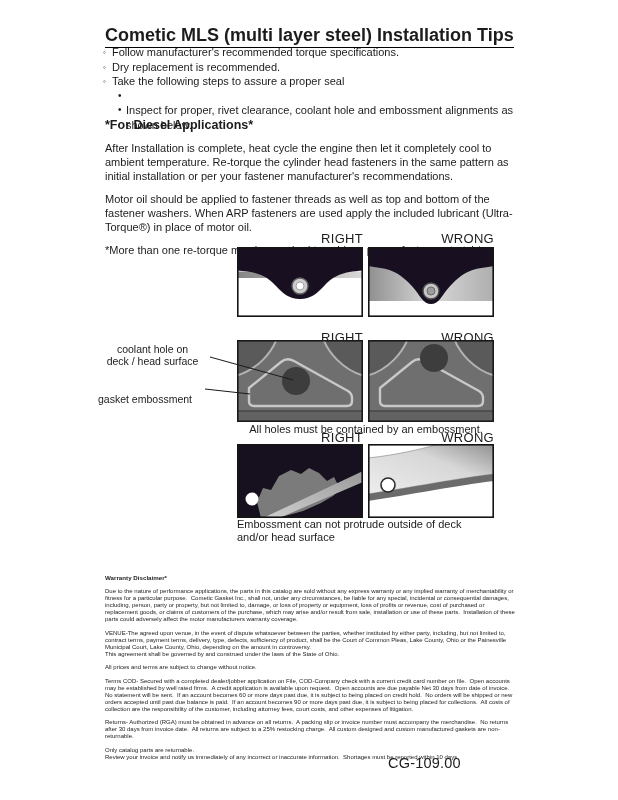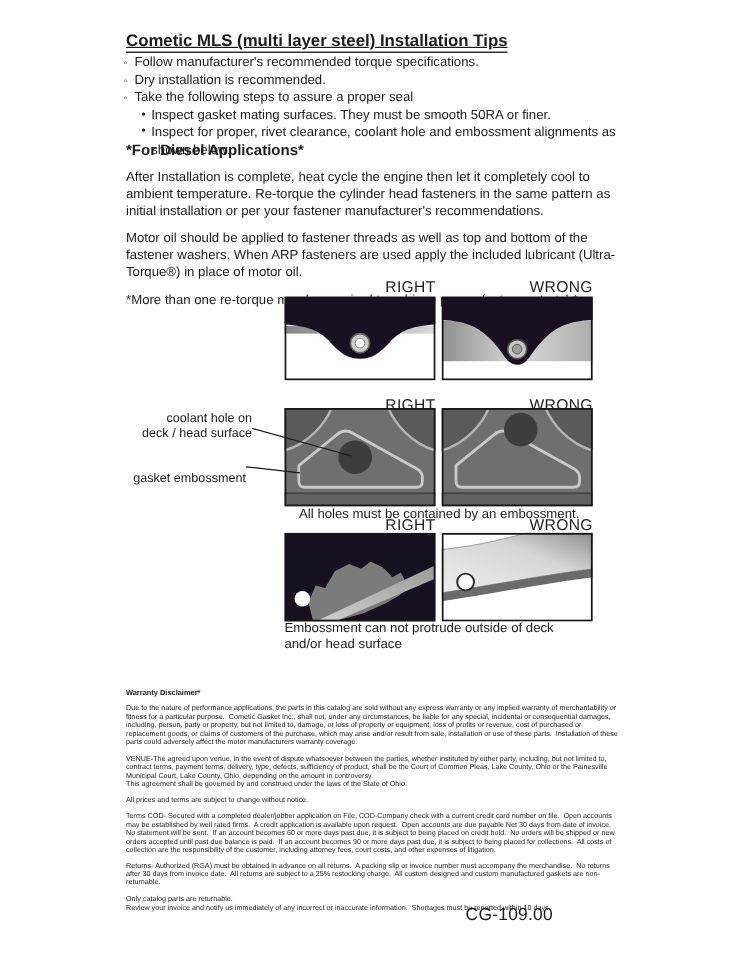--- a/index.html
+++ b/index.html
@@ -1,38 +1,38 @@
 <!DOCTYPE html>
 <html><head>
 <meta charset="utf-8">
 <style>
   html,body{margin:0;padding:0;background:#ffffff;}
   .page{
     position:relative;width:618px;height:800px;background:#ffffff;
     font-family:"Liberation Sans","DejaVu Sans",sans-serif;color:#1c1c1c;overflow:hidden;
   }
   
-  .title{position:absolute;left:105px;top:25px;font-size:14px;font-weight:bold;text-decoration:underline;}
+  .title{position:absolute;left:105px;top:25px;font-size:18px;font-weight:bold;}
   .title .underline{border-bottom:1.5px solid #000;padding-bottom:1.5px;}
   
   .tips{position:absolute;left:103px;top:45px;width:420px;font-size:11px;line-height:14.6px;}
   .tip-item{display:flex;}
   .tip-marker{width:9px;flex:0 0 9px;font-size:8.5px;line-height:14.6px;}
   .sub-tips{margin-left:15px;}
   .sub-tips .tip-marker{font-size:10px;width:8px;flex:0 0 8px;}
   
   .diesel{position:absolute;left:105px;top:118px;width:408px;font-size:11px;line-height:14px;}
   .diesel h2{font-size:12.5px;font-weight:bold;margin:0 0 9px 0;}
   .diesel p{margin:0 0 9px 0;}
   
   .dg-label{position:absolute;width:126px;text-align:right;font-size:13px;letter-spacing:.3px;}
   .dg-panel{position:absolute;width:126px;}
   .dg-panel svg{display:block;width:126px;}
   .dg-caption{position:absolute;font-size:11px;line-height:12.5px;white-space:pre-line;}
-  .callout{position:absolute;font-size:10.5px;line-height:12px;text-align:right;white-space:pre-line;}
+  .callout{position:absolute;font-size:10.5px;line-height:12px;text-align:center;white-space:pre-line;}
   .callout-lines{position:absolute;left:200px;top:340px;pointer-events:none;}
   
   .disclaimer{position:absolute;left:105px;top:574px;width:414px;font-size:6px;line-height:7px;}
   .disclaimer h3{font-size:6.2px;font-weight:bold;margin:0 0 7px 0;}
   .disclaimer p{margin:0 0 6.5px 0;white-space:pre-wrap;}
   
   .footer-code{position:absolute;left:388px;top:755px;font-size:14.5px;letter-spacing:.2px;}
 </style>
 </head>
 <body>
@@ -43,30 +43,29 @@
     <span class="underline">Cometic MLS (multi layer steel) Installation Tips</span>
   </div>
 
   <div class="tips">
     <div class="tip-item">
       <span class="tip-marker">◦</span>
       <span>Follow manufacturer's recommended torque specifications.</span>
     </div>
     <div class="tip-item">
       <span class="tip-marker">◦</span>
-      <span>Dry installation is recommended.</span>
+      <span>Dry replacement is recommended.</span>
     </div>
     <div class="tip-item">
       <span class="tip-marker">◦</span>
       <span>Take the following steps to assure a proper seal</span>
     </div>
     <div class="sub-tips">
       <div class="tip-item">
         <span class="tip-marker">•</span>
-        <span>Inspect gasket mating surfaces.  They must be smooth 50RA or finer.</span>
       </div>
       <div class="tip-item">
         <span class="tip-marker">•</span>
         <span>Inspect for proper, rivet clearance, coolant hole and embossment alignments as shown below.</span>
       </div>
     </div>
   </div>
 
   <div class="diesel">
     <h2>*For Diesel Applications*</h2>

